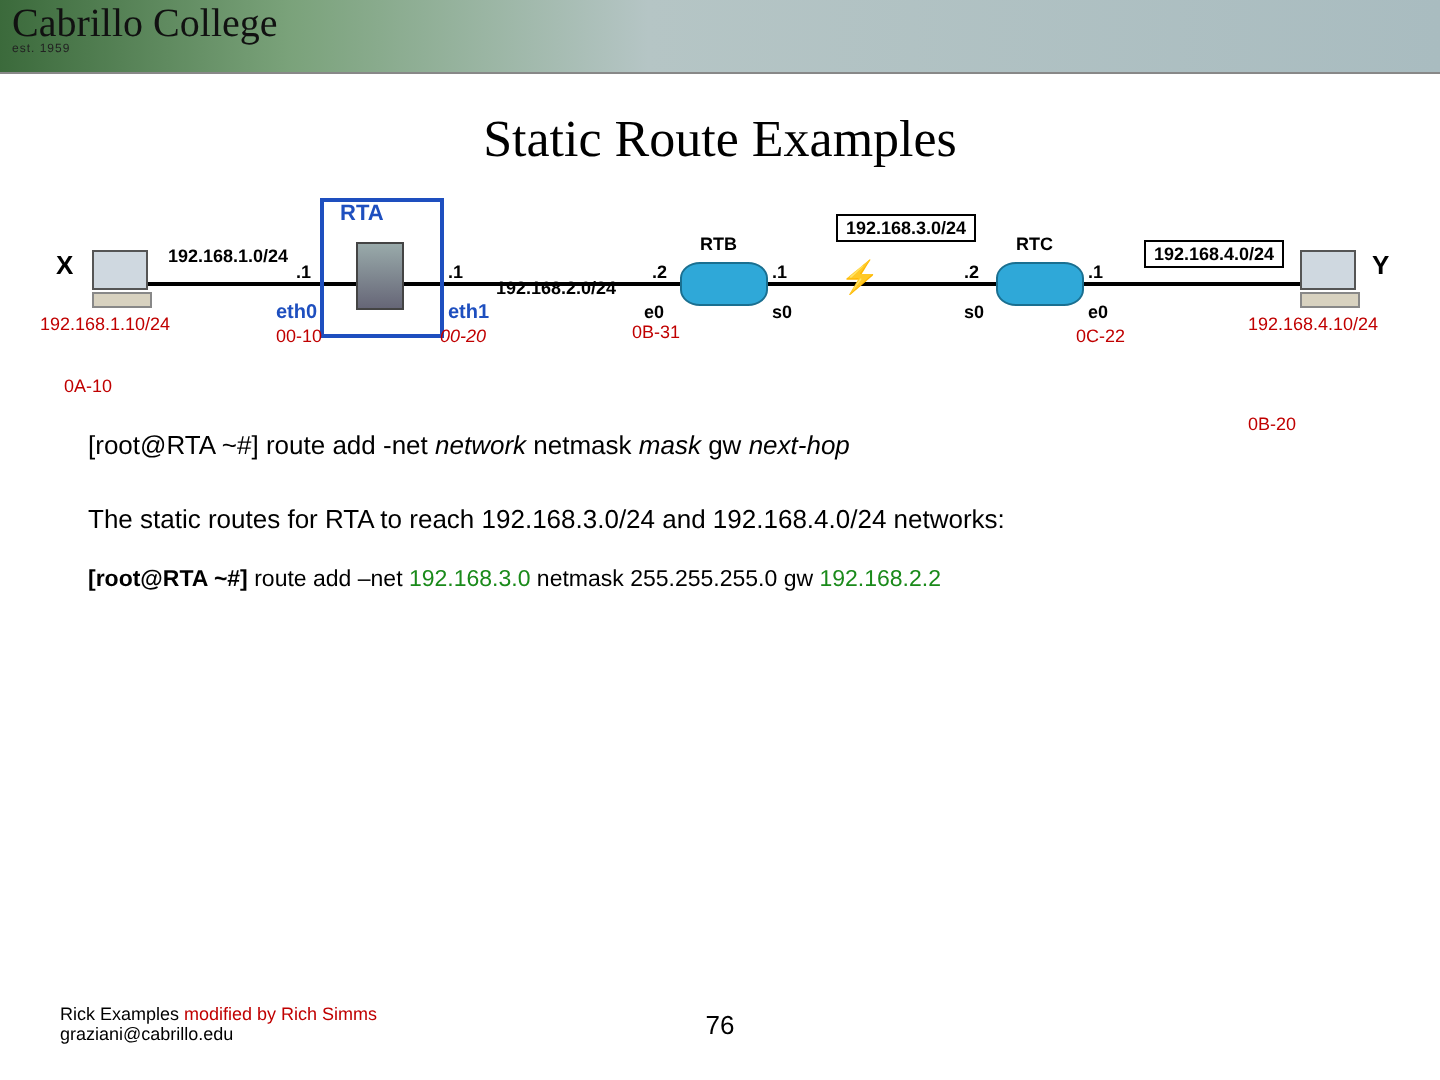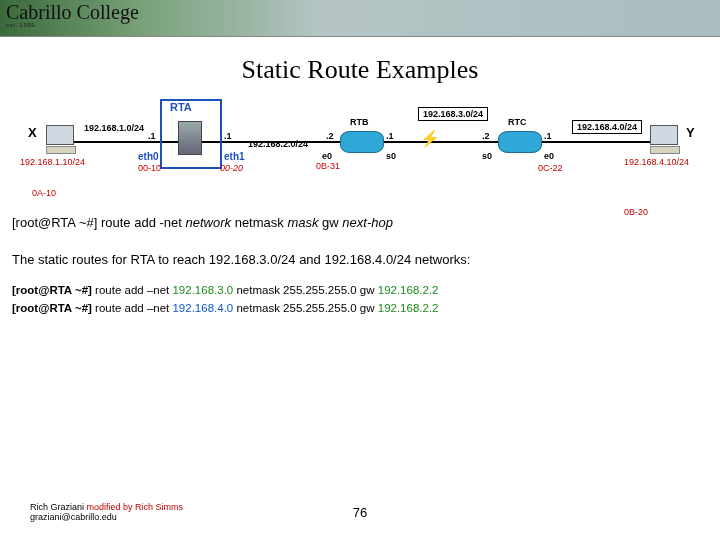--- a/index.html
+++ b/index.html
@@ -120,21 +120,21 @@
     position: absolute;
     height: 2px;
     background: #000;
   }
   .zig {
     position: absolute;
     font-size: 16px;
     font-weight: bold;
   }
   .content {
-    padding: 20px 28px 0 12px;
+    padding: 20px 28px 0 44px;
     font-size: 13px;
   }
   .syntax {
     font-family: Verdana, sans-serif;
   }
   .syntax em { font-style: italic; }
   .cmds {
     font-size: 11.5px;
     line-height: 1.6;
     margin-top: 14px;
@@ -229,23 +229,20 @@
   <div class="syntax">
     <span>[root@RTA ~#] </span><span>route add -net </span><em>network</em><span> netmask </span><em>mask</em><span> gw </span><em>next-hop</em>
   </div>
 
   <div style="margin-top:22px;">The static routes for RTA to reach 192.168.3.0/24 and 192.168.4.0/24 networks:</div>
 
   <div class="cmds">
     <div>
       <b>[root@RTA ~#] </b><span>route add –net </span><span class="green">192.168.3.0</span><span> netmask 255.255.255.0 gw </span><span class="green">192.168.2.2</span>
     </div>
-    <div>
-      <b>[root@RTA ~#] </b><span>route add –net </span><span class="blue">192.168.4.0</span><span> netmask 255.255.255.0 gw </span><span class="green">192.168.2.2</span>
-    </div>
   </div>
 </div>
 
 <div class="footer">
-  <span>Rich Graziani </span><span class="mod">modified by Rich Simms</span><br>
+  <span>Rick Examples </span><span class="mod">modified by Rich Simms</span><br>
   <span>graziani@cabrillo.edu</span>
 </div>
 <div class="pagenum">76</div>
 
 </body></html>

